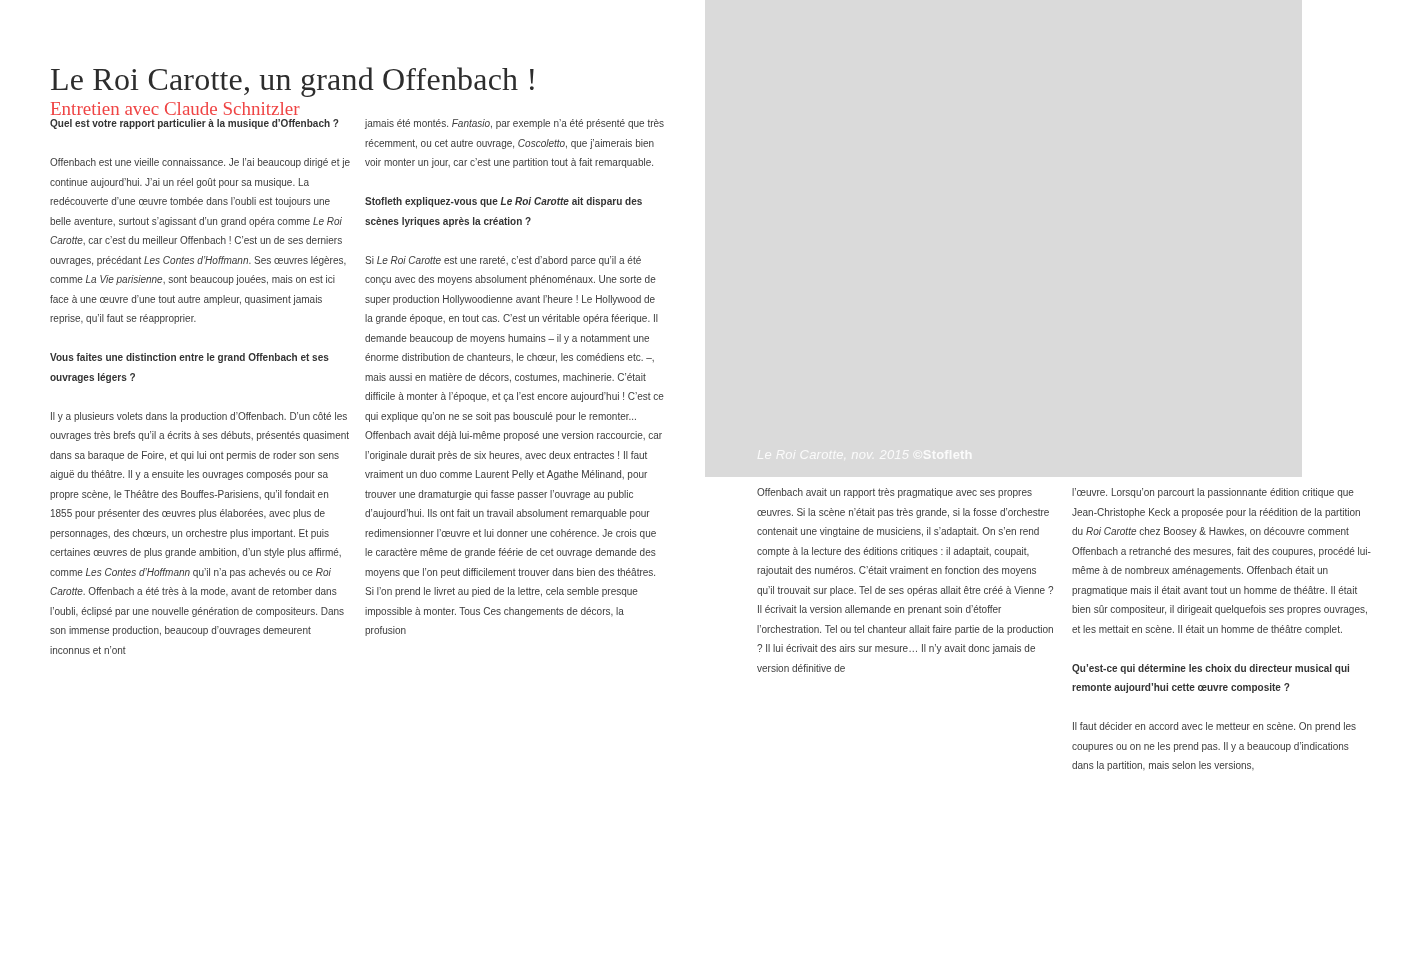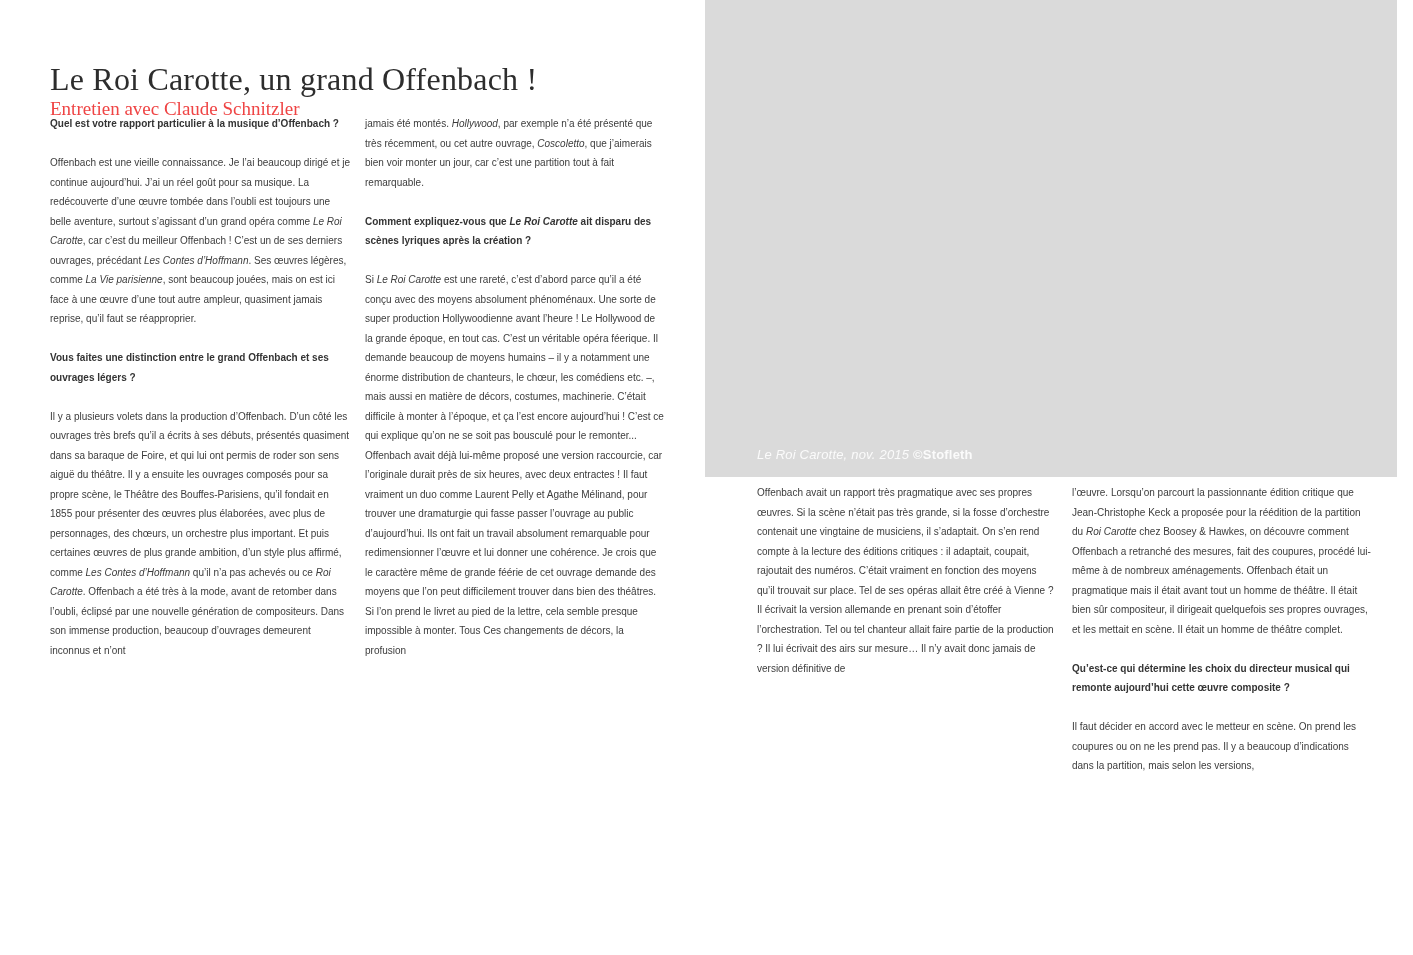--- a/index.html
+++ b/index.html
@@ -30,21 +30,21 @@
     left: 50px; top: 82px;
     font-family: "Liberation Serif", serif;
     font-size: 19px;
     font-weight: 400;
     color: #ef4444;
     white-space: nowrap;
   }
   .photo {
     position: absolute;
     left: 705px; top: 0;
-    width: 692px; height: 477px;
+    width: 597px; height: 477px;
     background: #dadada;
   }
   .photo-caption {
     position: absolute;
     left: 52px; bottom: 15px;
     font-size: 13px;
     color: #fbfbfb;
     letter-spacing: 0.2px;
     white-space: nowrap;
   }
@@ -77,22 +77,22 @@
     <div class="photo-caption"><span class="s-i">Le Roi Carotte, nov. 2015 </span><span class="s-b">©Stofleth</span></div>
   </div>
 
   <div class="col col-1">
       <p class="question"><span>Quel est votre rapport particulier à la musique d’Offenbach ?</span></p>
       <p class="answer"><span>Offenbach est une vieille connaissance. Je l’ai beaucoup dirigé et je continue aujourd’hui. J’ai un réel goût pour sa musique. La redécouverte d’une œuvre tombée dans l’oubli est toujours une belle aventure, surtout s’agissant d’un grand opéra comme </span><span class="s-i">Le Roi Carotte</span><span>, car c’est du meilleur Offenbach ! C’est un de ses derniers ouvrages, précédant </span><span class="s-i">Les Contes d’Hoffmann</span><span>. Ses œuvres légères, comme </span><span class="s-i">La Vie parisienne</span><span>, sont beaucoup jouées, mais on est ici face à une œuvre d’une tout autre ampleur, quasiment jamais reprise, qu’il faut se réapproprier.</span></p>
       <p class="question"><span>Vous faites une distinction entre le grand Offenbach et ses ouvrages légers ?</span></p>
       <p class="answer"><span>Il y a plusieurs volets dans la production d’Offenbach. D’un côté les ouvrages très brefs qu’il a écrits à ses débuts, présentés quasiment dans sa baraque de Foire, et qui lui ont permis de roder son sens aiguë du théâtre. Il y a ensuite les ouvrages composés pour sa propre scène, le Théâtre des Bouffes-Parisiens, qu’il fondait en 1855 pour présenter des œuvres plus élaborées, avec plus de personnages, des chœurs, un orchestre plus important. Et puis certaines œuvres de plus grande ambition, d’un style plus affirmé, comme </span><span class="s-i">Les Contes d’Hoffmann</span><span> qu’il n’a pas achevés ou ce </span><span class="s-i">Roi Carotte</span><span>. Offenbach a été très à la mode, avant de retomber dans l’oubli, éclipsé par une nouvelle génération de compositeurs. Dans son immense production, beaucoup d’ouvrages demeurent inconnus et n’ont</span></p>
     </div>
   <div class="col col-2">
-      <p class="answer"><span>jamais été montés. </span><span class="s-i">Hollywood</span><span>, par exemple n’a été présenté que très récemment, ou cet autre ouvrage, </span><span class="s-i">Coscoletto</span><span>, que j’aimerais bien voir monter un jour, car c’est une partition tout à fait remarquable.</span></p>
-      <p class="question"><span>Comment expliquez-vous que </span><span class="s-i">Le Roi Carotte</span><span> ait disparu des scènes lyriques après la création ?</span></p>
+      <p class="answer"><span>jamais été montés. </span><span class="s-i">Fantasio</span><span>, par exemple n’a été présenté que très récemment, ou cet autre ouvrage, </span><span class="s-i">Coscoletto</span><span>, que j’aimerais bien voir monter un jour, car c’est une partition tout à fait remarquable.</span></p>
+      <p class="question"><span>Stofleth expliquez-vous que </span><span class="s-i">Le Roi Carotte</span><span> ait disparu des scènes lyriques après la création ?</span></p>
       <p class="answer"><span>Si </span><span class="s-i">Le Roi Carotte</span><span> est une rareté, c’est d’abord parce qu’il a été conçu avec des moyens absolument phénoménaux. Une sorte de super production Hollywoodienne avant l’heure ! Le Hollywood de la grande époque, en tout cas. C’est un véritable opéra féerique. Il demande beaucoup de moyens humains – il y a notamment une énorme distribution de chanteurs, le chœur, les comédiens etc. –, mais aussi en matière de décors, costumes, machinerie. C’était difficile à monter à l’époque, et ça l’est encore aujourd’hui ! C’est ce qui explique qu’on ne se soit pas bousculé pour le remonter... Offenbach avait déjà lui-même proposé une version raccourcie, car l’originale durait près de six heures, avec deux entractes ! Il faut vraiment un duo comme Laurent Pelly et Agathe Mélinand, pour trouver une dramaturgie qui fasse passer l’ouvrage au public d’aujourd’hui. Ils ont fait un travail absolument remarquable pour redimensionner l’œuvre et lui donner une cohérence. Je crois que le caractère même de grande féérie de cet ouvrage demande des moyens que l’on peut difficilement trouver dans bien des théâtres. Si l’on prend le livret au pied de la lettre, cela semble presque impossible à monter. Tous Ces changements de décors, la profusion</span></p>
     </div>
   <div class="col col-3">
       <p class="answer"><span>Offenbach avait un rapport très pragmatique avec ses propres œuvres. Si la scène n’était pas très grande, si la fosse d’orchestre contenait une vingtaine de musiciens, il s’adaptait. On s’en rend compte à la lecture des éditions critiques : il adaptait, coupait, rajoutait des numéros. C’était vraiment en fonction des moyens qu’il trouvait sur place. Tel de ses opéras allait être créé à Vienne ? Il écrivait la version allemande en prenant soin d’étoffer l’orchestration. Tel ou tel chanteur allait faire partie de la production ? Il lui écrivait des airs sur mesure… Il n’y avait donc jamais de version définitive de</span></p>
     </div>
   <div class="col col-4">
       <p class="answer"><span>l’œuvre. Lorsqu’on parcourt la passionnante édition critique que Jean-Christophe Keck a proposée pour la réédition de la partition du </span><span class="s-i">Roi Carotte</span><span> chez Boosey &amp; Hawkes, on découvre comment Offenbach a retranché des mesures, fait des coupures, procédé lui-même à de nombreux aménagements. Offenbach était un pragmatique mais il était avant tout un homme de théâtre. Il était bien sûr compositeur, il dirigeait quelquefois ses propres ouvrages, et les mettait en scène. Il était un homme de théâtre complet.</span></p>
       <p class="question"><span>Qu’est-ce qui détermine les choix du directeur musical qui remonte aujourd’hui cette œuvre composite ?</span></p>
       <p class="answer"><span>Il faut décider en accord avec le metteur en scène. On prend les coupures ou on ne les prend pas. Il y a beaucoup d’indications dans la partition, mais selon les versions,</span></p>
     </div>

